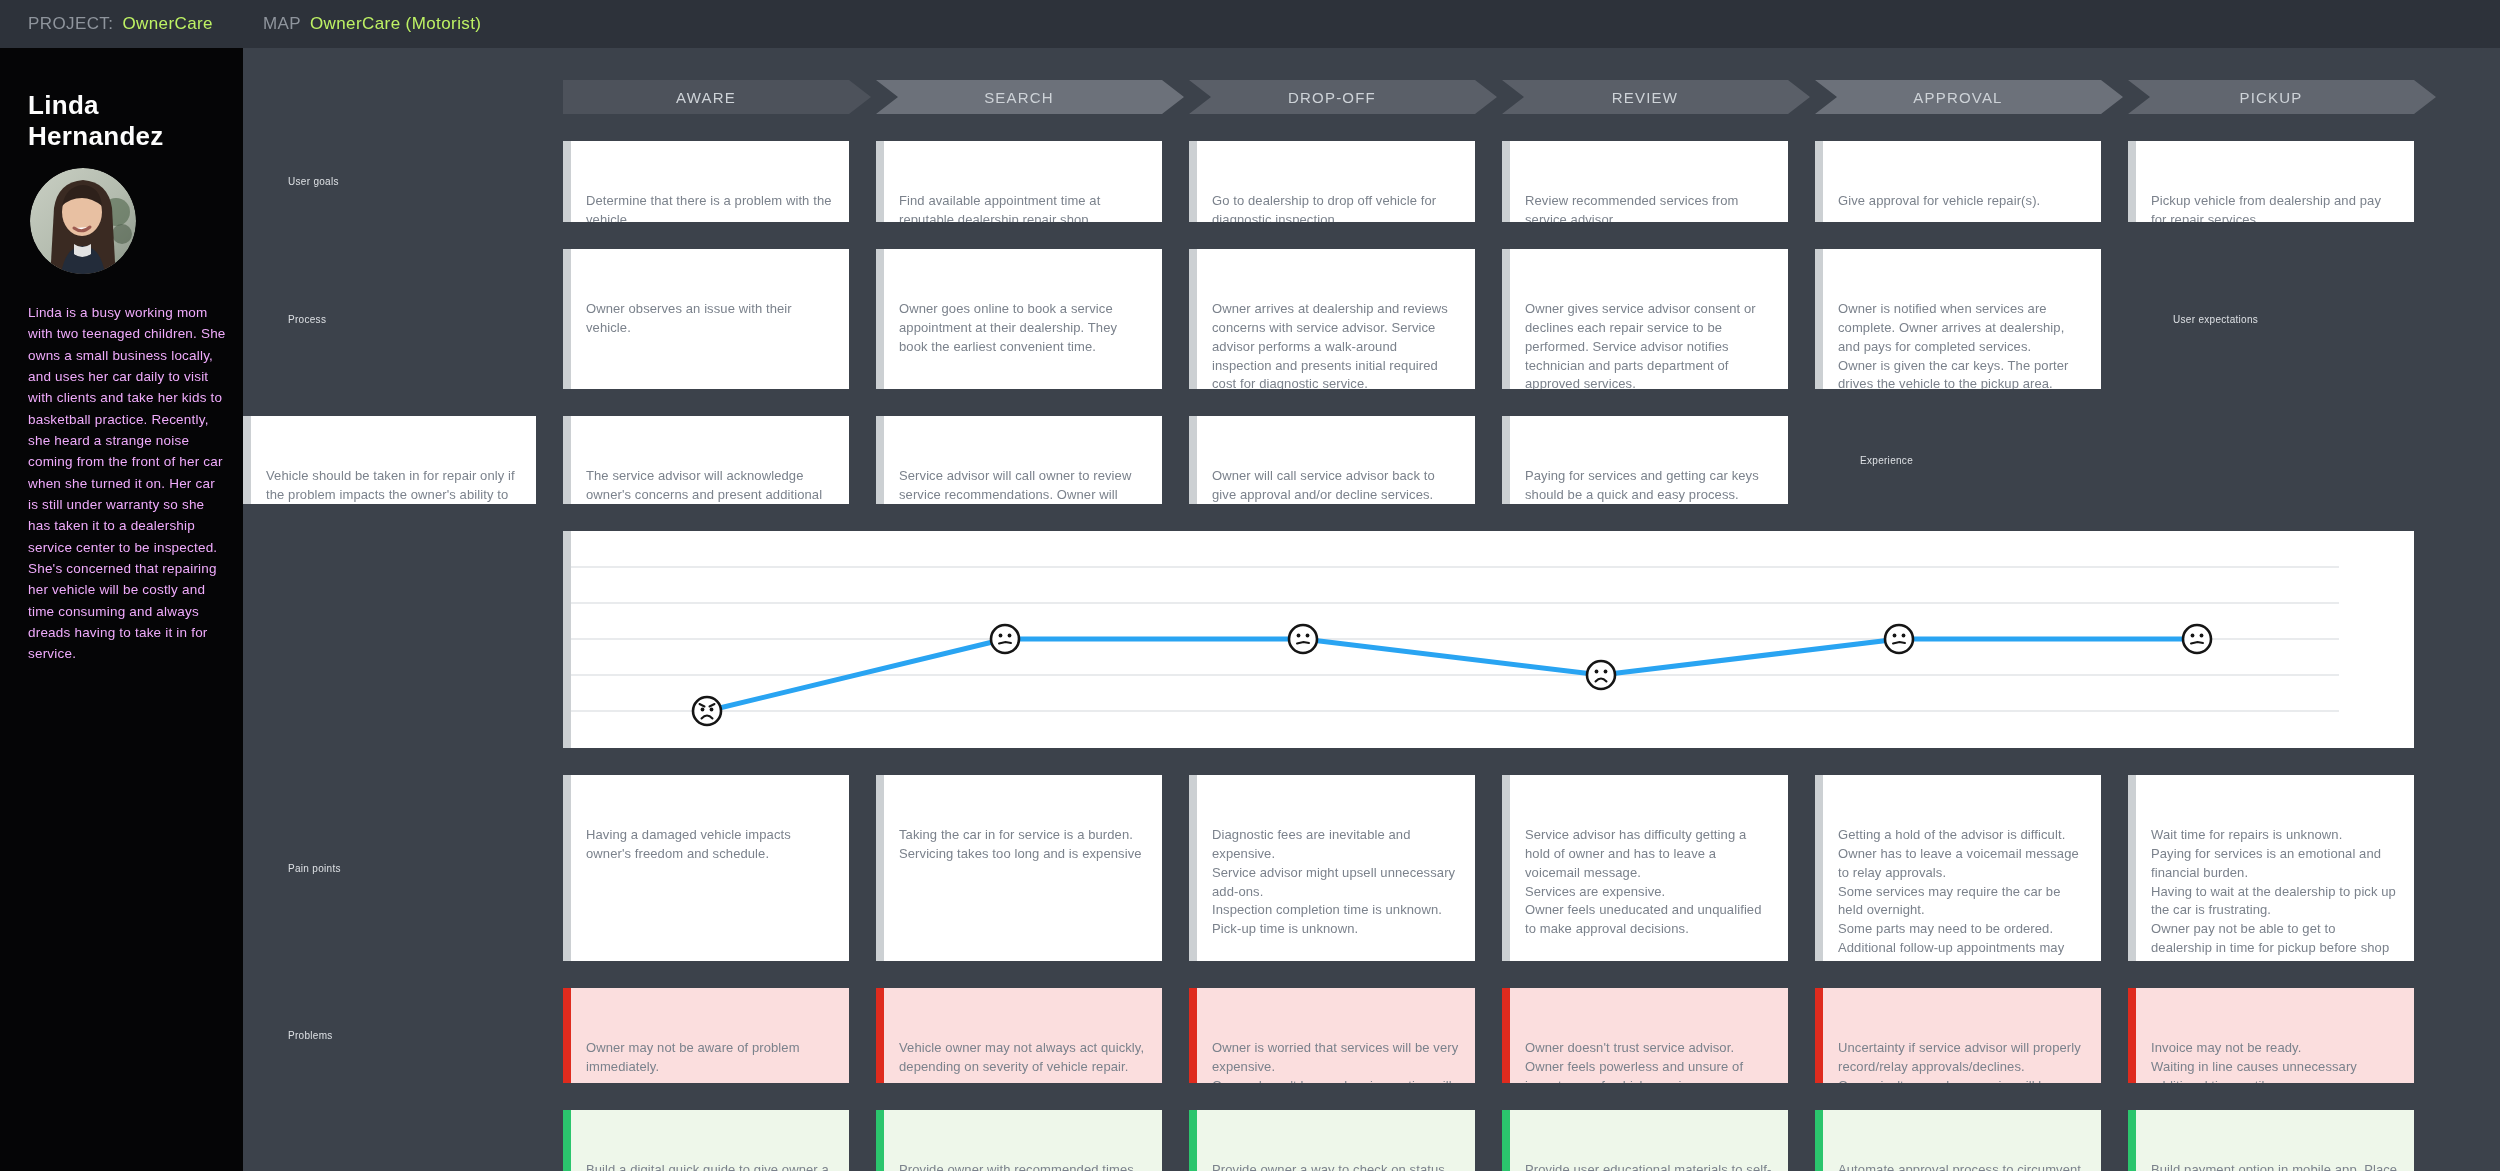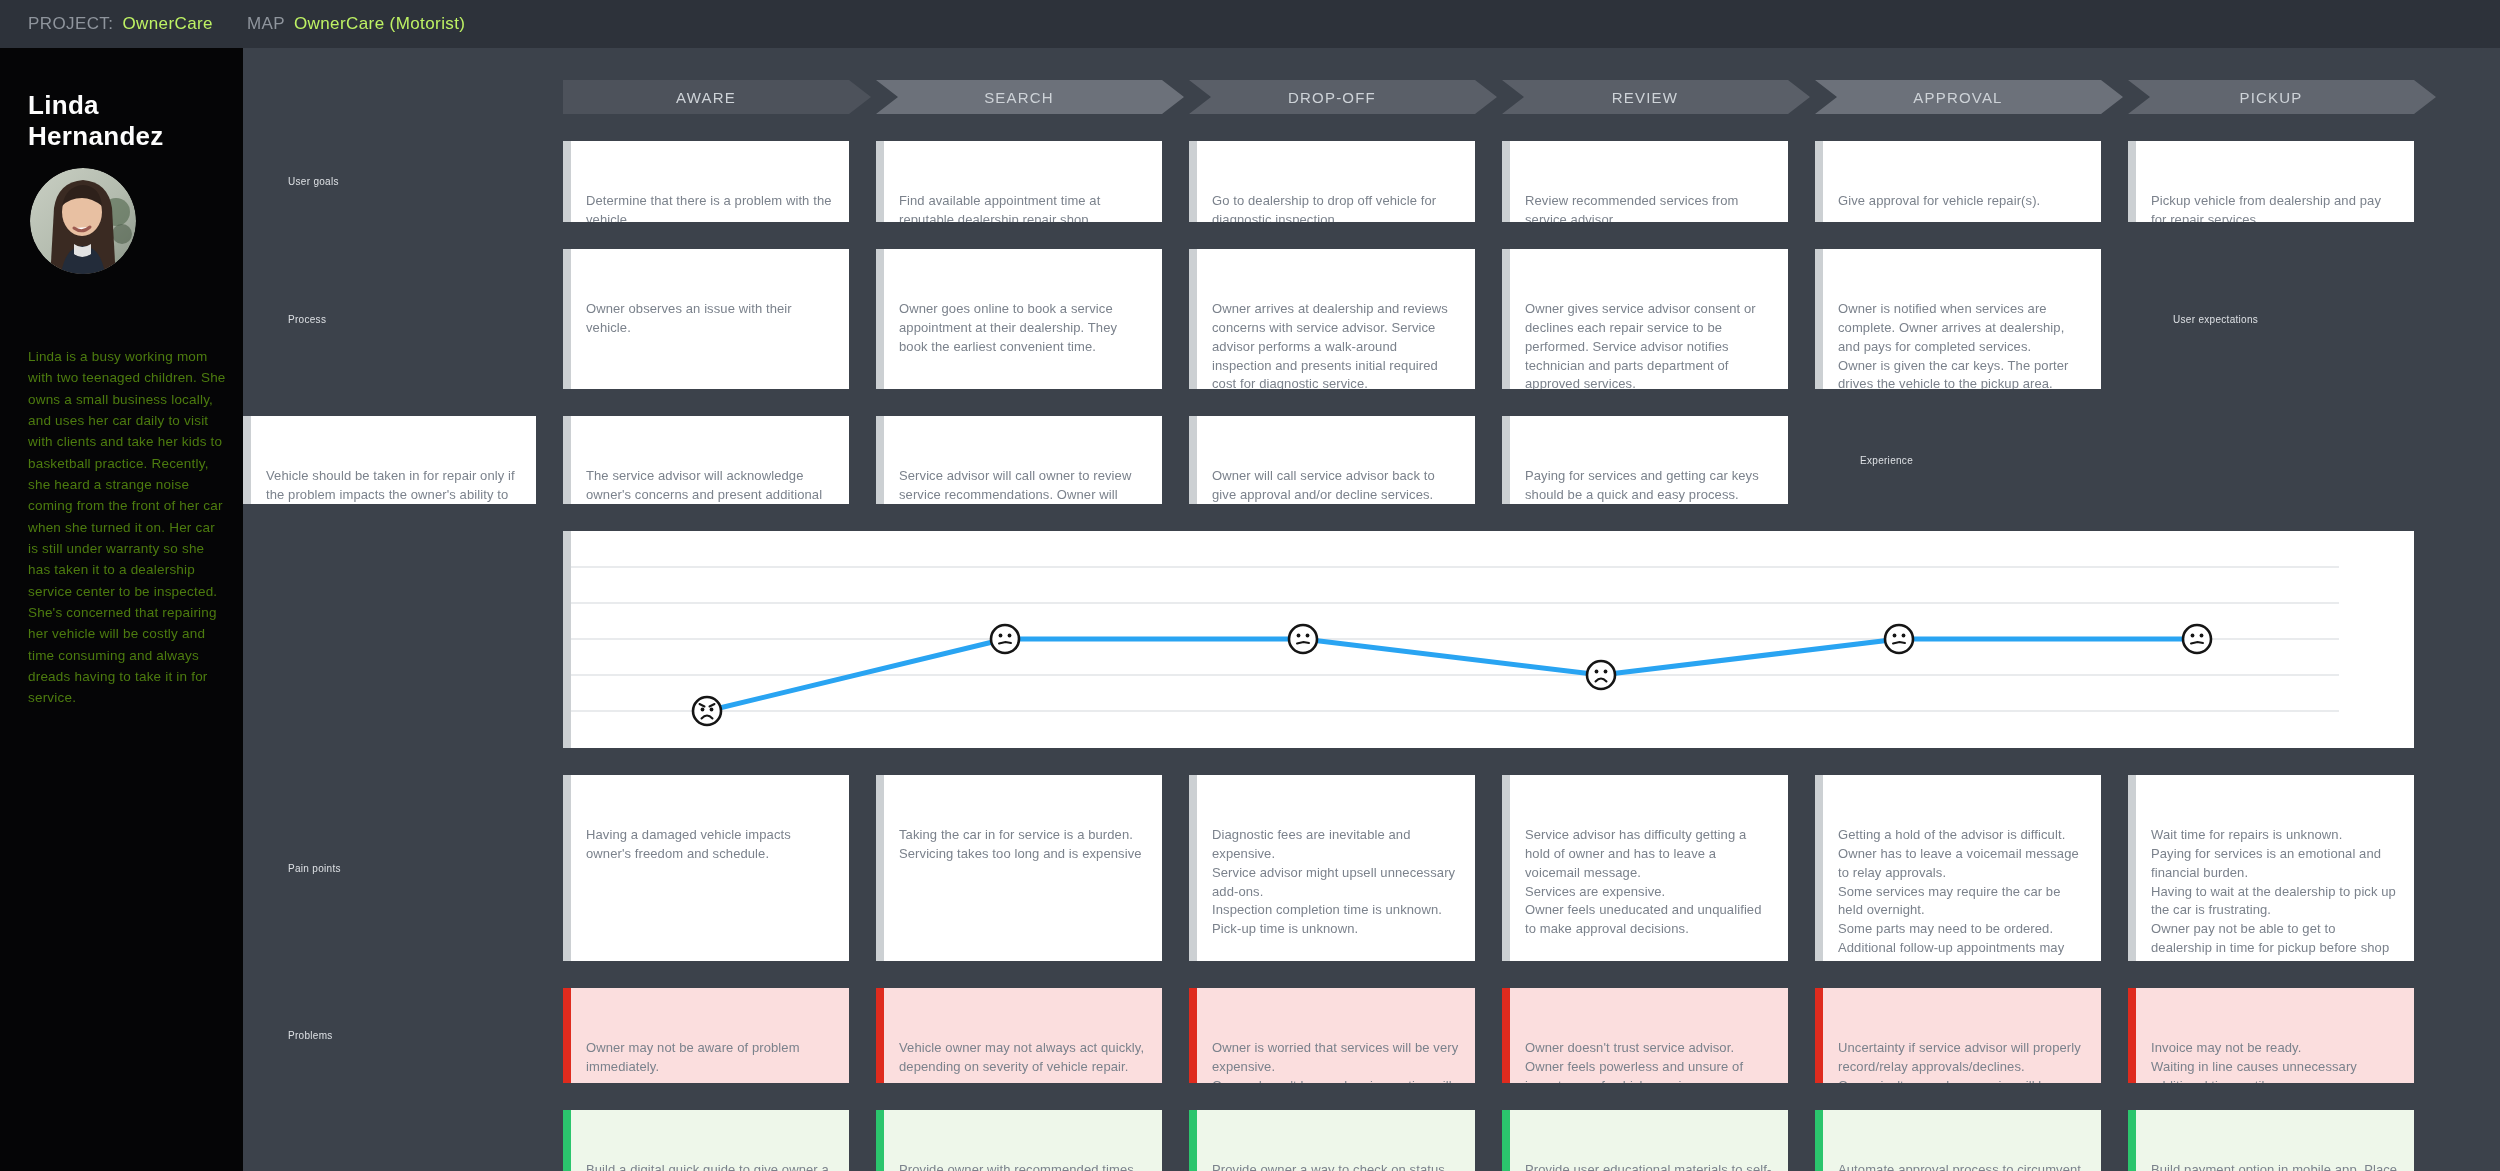--- a/index.html
+++ b/index.html
@@ -19,41 +19,41 @@
   body{
     position:relative;overflow:hidden;
     background:var(--board-bg);
     font-family:"Liberation Sans", sans-serif;
     -webkit-font-smoothing:antialiased;
   }
   
   .topbar{
     position:absolute;left:0;top:0;width:2500px;height:48px;
     background:var(--topbar-bg);
-    display:flex;align-items:center;gap:34px;
+    display:flex;align-items:center;gap:50px;
     padding-left:28px;
     font-size:17px;letter-spacing:.4px;
   }
   .topbar .pair{display:flex;gap:9px;align-items:baseline;}
   .topbar .k{color:#8f959d;}
   .topbar .v{color:#bef264;}
   
   .sidebar{
     position:absolute;left:0;top:48px;width:243px;height:1123px;
     background:var(--sidebar-bg);
     padding:42px 20px 0 28px;
   }
   .persona-name{color:#fdfdfd;font-size:26px;font-weight:700;letter-spacing:.3px;}
   .persona-photo{
     margin-top:16px;margin-left:2px;
     width:106px;height:106px;border-radius:50%;overflow:hidden;display:block;
   }
   .persona-bio{
-    margin-top:72px;
-    color:#4d7c0f;font-size:13.5px;line-height:1.58;letter-spacing:.2px;
+    margin-top:28px;
+    color:#f0abfc;font-size:13.5px;line-height:1.58;letter-spacing:.2px;
     width:200px;
   }
   
   .board{
     position:absolute;left:243px;top:48px;width:2257px;height:1123px;
     background:var(--board-bg);
     display:grid;
     grid-template-columns:293px repeat(6, 286px);
     grid-template-rows:34px 81px 140px 88px 217px 186px 95px 148px;
     column-gap:12px;row-gap:12px;

